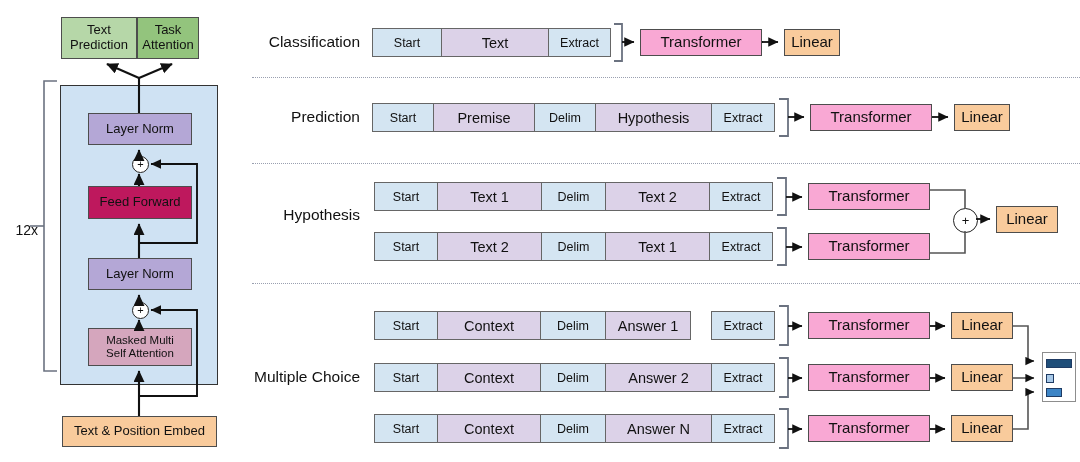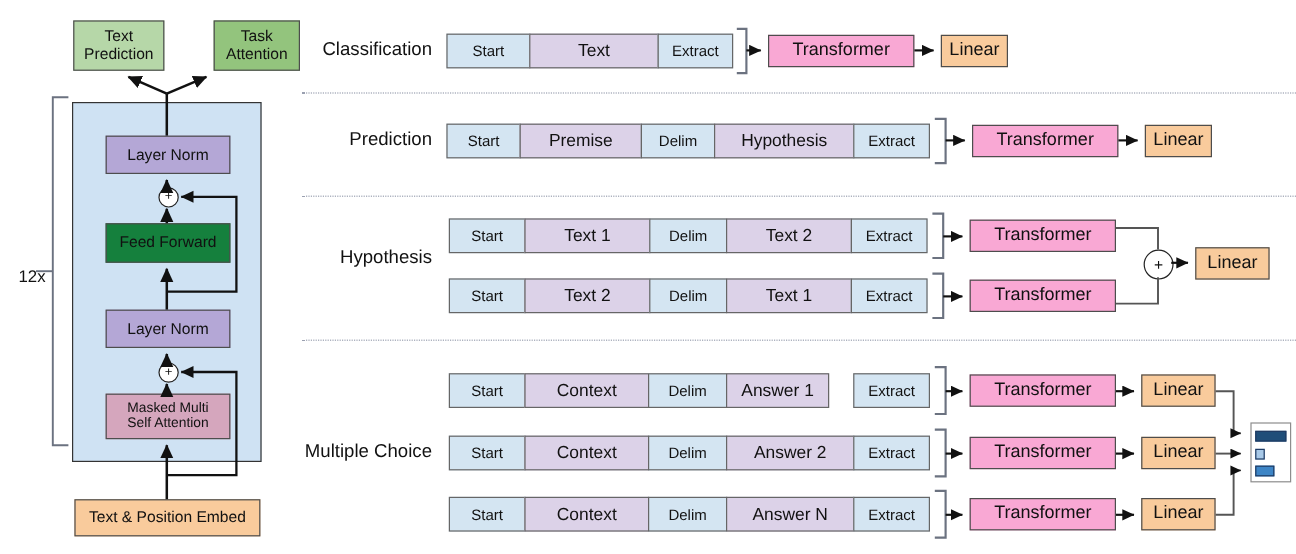--- a/index.html
+++ b/index.html
@@ -12,21 +12,21 @@
   
   .box{position:absolute;box-sizing:border-box;border:1.6px solid #4d4d4d;
        display:flex;align-items:center;justify-content:center;text-align:center;
        line-height:1.12;}
 
   
   .c-green-light{background:#b6d7a8;}
   .c-green-dark {background:#93c47d;}
   .c-green      {background:#f9a8d4;}
   .c-purple     {background:#b4a7d6;}
-  .c-yellow     {background:#15803d;}
+  .c-yellow     {background:#be185d;}
   .c-pink       {background:#d5a6bd;}
   .c-orange     {background:#f9cb9c;}
   .c-blue-bg    {background:#cfe2f3;border:1.8px solid #333;}
   .c-tok-blue   {background:#d4e5f2;}
   .c-tok-purple {background:#dcd2e8;}
 
   
   .tok{position:absolute;box-sizing:border-box;border:1.4px solid #666;
        display:flex;align-items:center;justify-content:center;text-align:center;
        font-size:12.5px;color:#111;}
@@ -62,21 +62,21 @@
 <body>
 
 <div id="root">
 
   <div class="box c-green-light t13" style="left:61px;top:17px;width:76px;height:42px;">
     <span style="display:block">
       <span>Text</span><br>
       <span>Prediction</span>
     </span>
   </div>
-  <div class="box c-green-dark t13" style="left:137px;top:17px;width:72px;height:42px;margin-left:41px;">
+  <div class="box c-green-dark t13" style="left:137px;top:17px;width:62px;height:42px;">
     <span style="display:block">
       <span>Task</span><br>
       <span>Attention</span>
     </span>
   </div>
 
   <div class="abs c-blue-bg" style="left:60px;top:85px;width:158px;height:300px;"></div>
 
   <div class="abs t14" style="left:4px;top:222px;width:34px;text-align:right;">12x</div>
 

